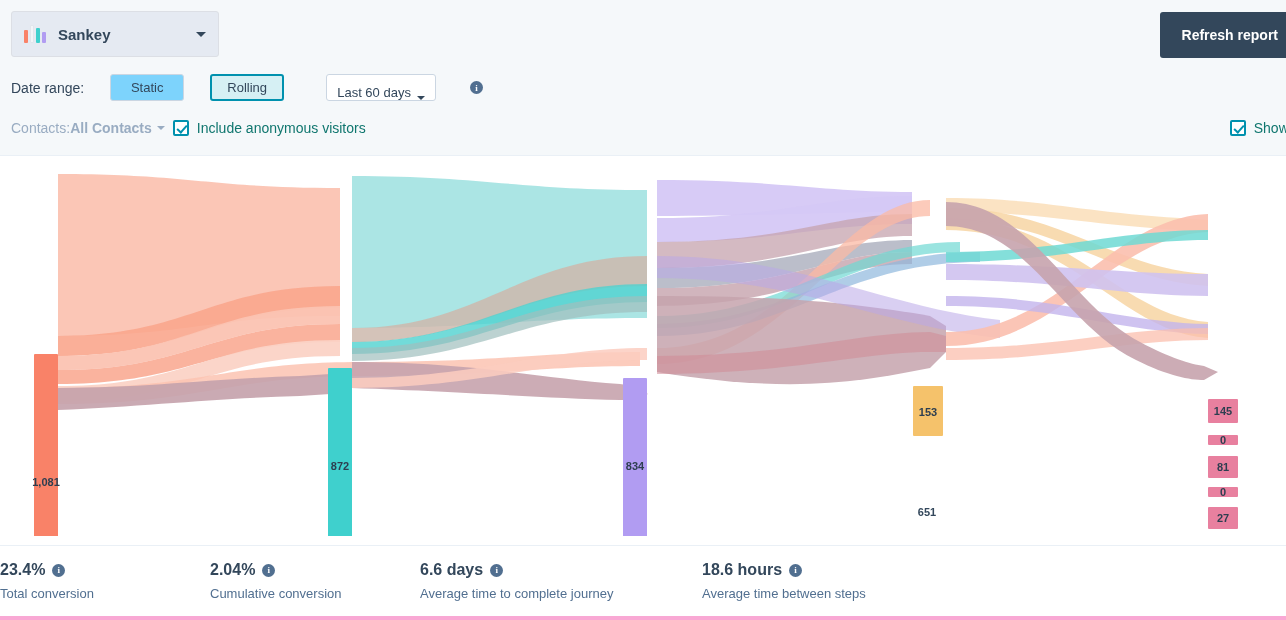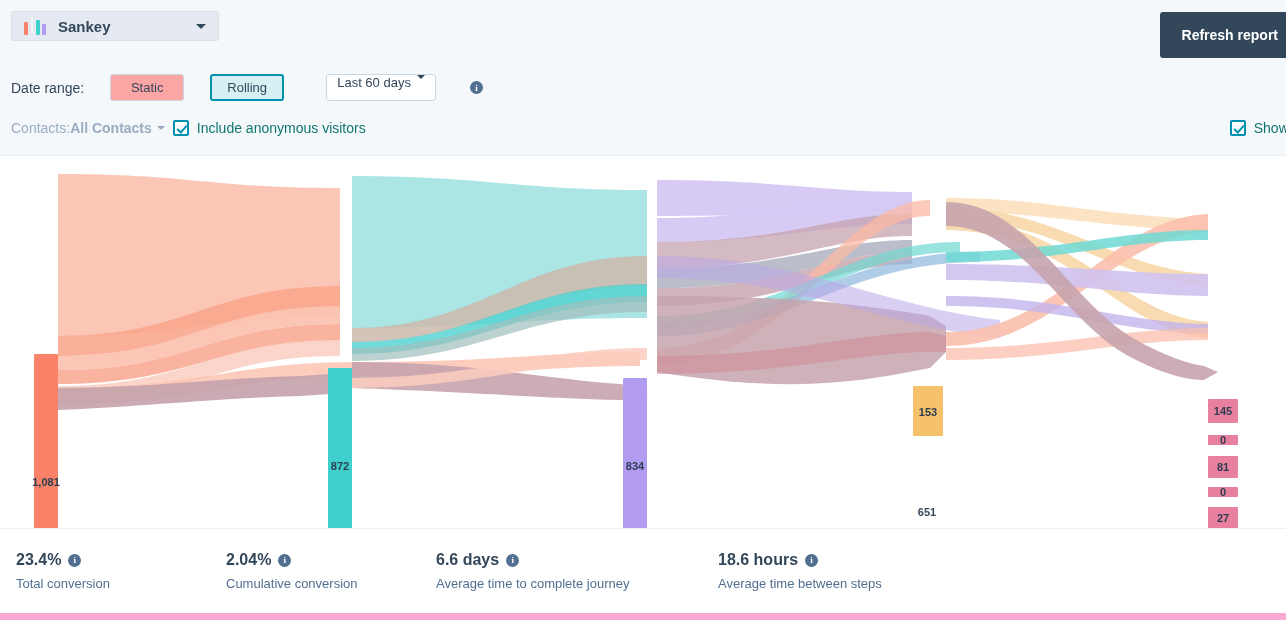--- a/index.html
+++ b/index.html
@@ -17,21 +17,21 @@
   
   .toolbar {
     position: relative;
     background: #f5f8fa;
     padding: 0;
     height: 156px;
     border-bottom: 1px solid #eaf0f6;
   }
   .chart-type-select {
     position: absolute; left: 11px; top: 11px;
-    width: 208px; height: 30px;
+    width: 208px; height: 46px;
     background: #e5eaf2;
     border: 1px solid #dcdfe5;
     border-radius: 3px;
     display: flex; align-items: center;
     padding: 8px 12px;
     cursor: pointer;
   }
   .mini-bars { display: inline-flex; align-items: flex-end; gap: 2px; height: 18px; margin-right: 12px; }
   .mini-bars i { display: block; width: 4px; border-radius: 1px; }
   .mb1 { height: 13px; background: #f98268; }
@@ -61,33 +61,33 @@
 
   .row-date {
     position: absolute; left: 11px; top: 74px;
     display: flex; align-items: center; gap: 26px;
   }
   .row-label { font-size: 14px; color: #33475b; }
   .row-label.muted { color: #99acc2; }
   .seg-btn {
     height: 27px; min-width: 74px;
     border: 1px solid #cbd6e2; border-radius: 3px;
-    background: #fca5a5; color: #33475b;
+    background: #7dd3fc; color: #33475b;
     font-size: 13px; font-family: "Liberation Sans", sans-serif;
     cursor: pointer; padding: 0 12px;
   }
   .seg-btn.active {
     background: #d6f0f4; border: 2px solid #0091ae; color: #33475b;
   }
   .dd-btn {
     height: 27px; border: 1px solid #cbd6e2; border-radius: 3px;
     background: #fff; color: #33475b; font-size: 13px;
     font-family: "Liberation Sans", sans-serif;
     padding: 0 10px; cursor: pointer; margin-left: 16px;
-    display: inline-flex; align-items: flex-start; gap: 6px;
+    display: inline-flex; align-items: flex-end; gap: 6px;
   }
   .dd-caret {
     width:0;height:0;border-left:4px solid transparent;border-right:4px solid transparent;
     border-top:4px solid #33475b;
   }
   .info-icon {
     display:inline-flex;align-items:center;justify-content:center;
     width:13px;height:13px;border-radius:50%;
     background:#516f90;color:#fff;font-size:9px;font-weight:bold;
     font-family:"Liberation Serif", serif;
@@ -130,24 +130,24 @@
     font-size: 11px; font-weight: bold; fill: #2d3e50;
     font-family: "Liberation Sans", sans-serif;
   }
   .drop-val {
     font-size: 11px; font-weight: bold; fill: #33475b;
     font-family: "Liberation Sans", sans-serif;
   }
 
   
   .metrics {
-    position:absolute; left:0; bottom:0; width:1286px; height:92px;
+    position:absolute; left:0; bottom:0; width:1286px; height:75px;
     border-top: 1px solid #eaf0f6;
-    border-bottom: 7px solid #f9a8d4;
-    display:flex; align-items:center; padding-left: 16px;
+    border-bottom: 4px solid #f9a8d4;
+    display:flex; align-items:center; 
     background:#fff;
   }
   .metric { width: 210px; }
   .metric .val {
     font-size:16px; font-weight:bold; color:#33475b;
     display:flex; align-items:center; gap:7px; margin-bottom:7px;
   }
   .metric .cap { font-size:13px; color:#516f90; white-space:nowrap; }
   .metric .info-icon { margin-left:0; }
 </style>

